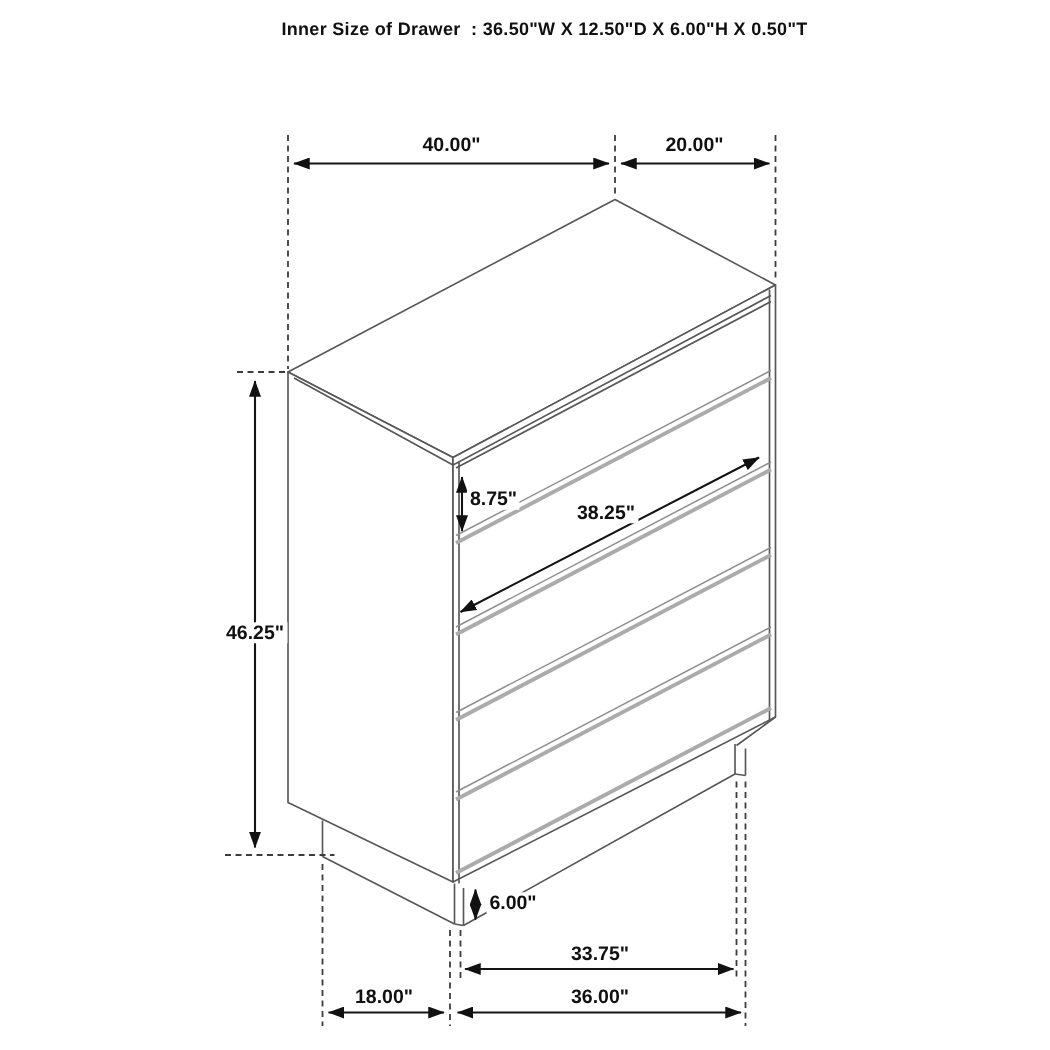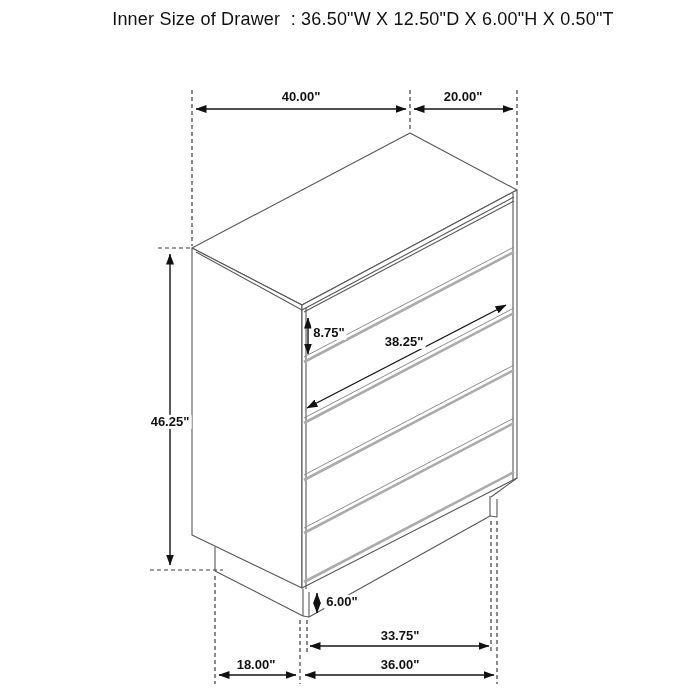--- a/index.html
+++ b/index.html
@@ -4,21 +4,21 @@
 <style>
   html,body{margin:0;padding:0;}
   body{
     width:700px;height:700px;background:#ffffff;overflow:hidden;
     font-family:"Liberation Sans",sans-serif;
   }
   .canvas{position:relative;width:700px;height:700px;background:#fff;}
   .canvas svg{position:absolute;left:0;top:0;}
   .title{
     position:absolute;left:363px;top:19px;transform:translate(-50%,-50%);
-    font-size:18px;font-weight:normal;color:#111;white-space:pre;letter-spacing:.2px;
+    font-size:12px;font-weight:bold;color:#111;white-space:pre;letter-spacing:.2px;
   }
   .dim-label{
     position:absolute;transform:translate(-50%,-50%);
     font-size:13px;font-weight:bold;color:#111;background:#fff;
     padding:0 2px;white-space:nowrap;line-height:1.1;
   }
 </style>
 </head>
 <body>
 

